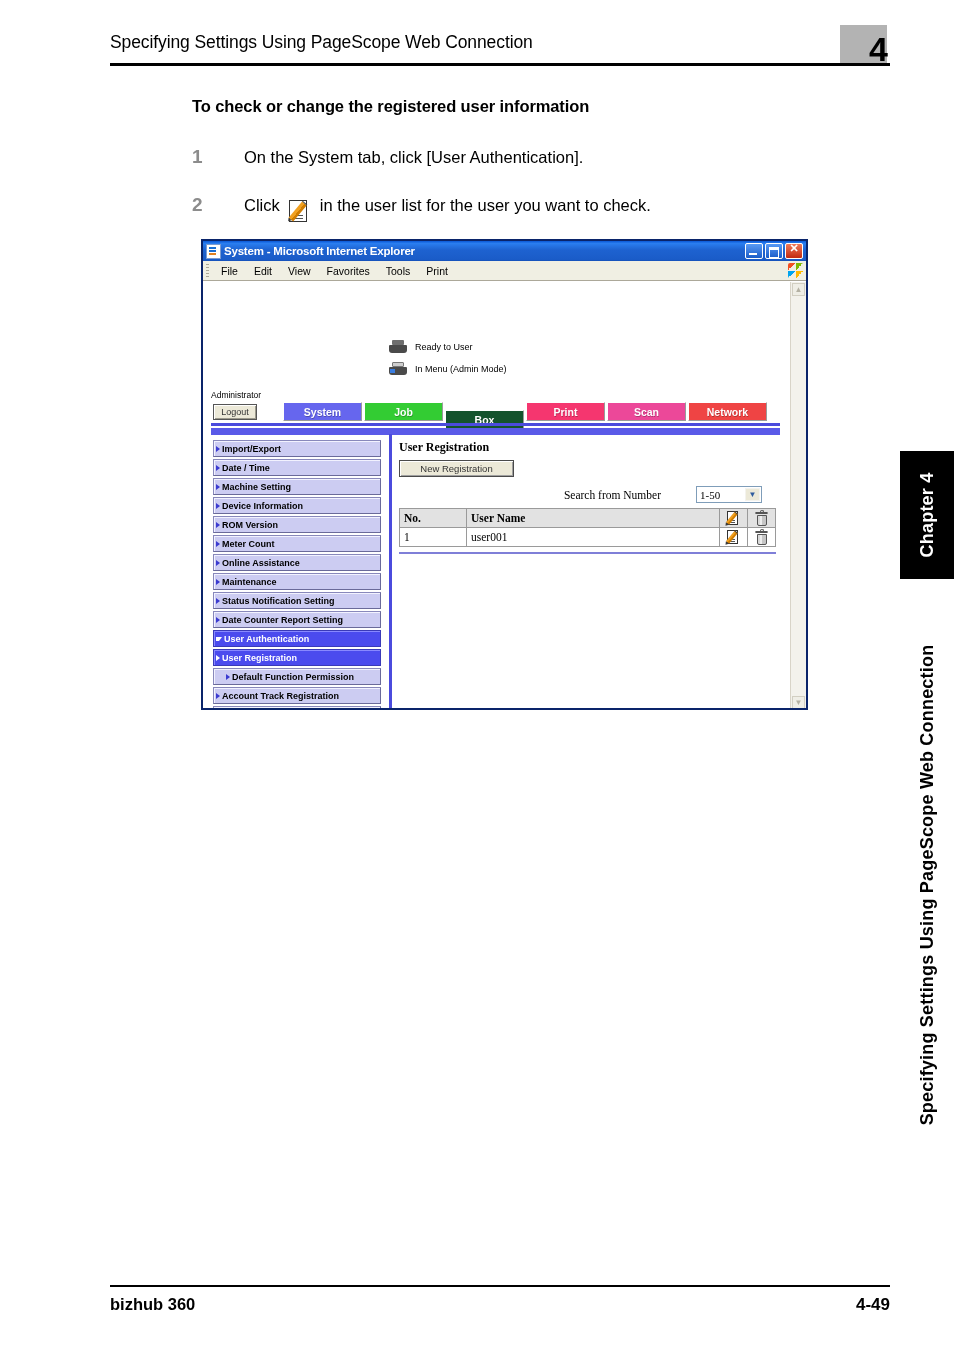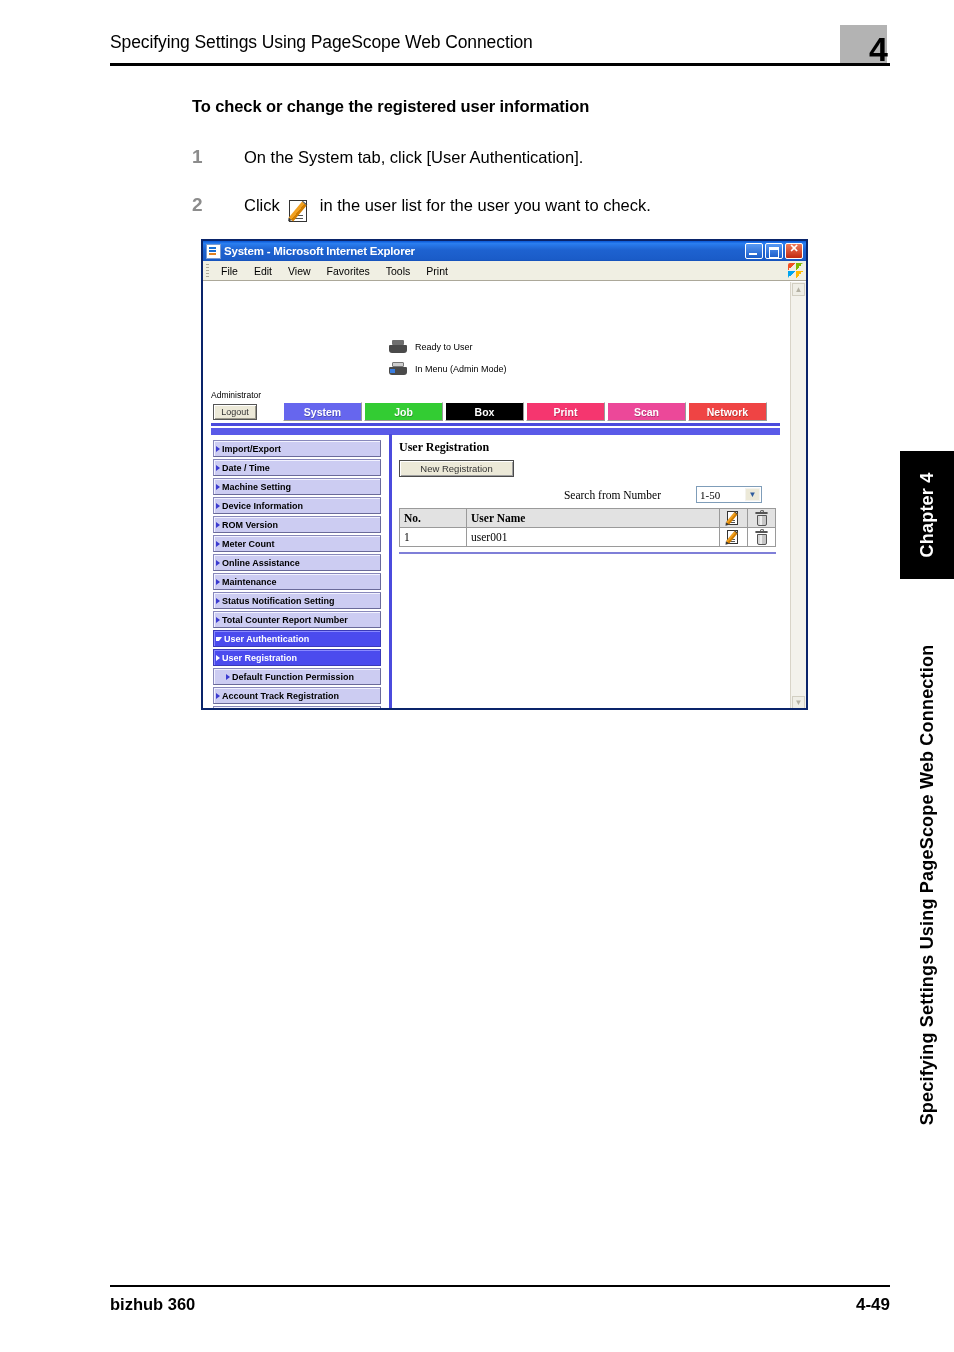--- a/index.html
+++ b/index.html
@@ -698,21 +698,21 @@
           <span class="st-label">In Menu (Admin Mode)</span>
         </div>
       </div>
 
       <div class="admin-label">Administrator</div>
       <div class="logout-btn">Logout</div>
 
       <div class="tabs-row">
         <div class="tab" id="tab-0" style="background: rgb(102, 102, 238);">System</div>
         <div class="tab" id="tab-1" style="background: rgb(51, 204, 51);">Job</div>
-        <div class="tab" id="tab-2" style="background: #000000;">Box</div>
+        <div class="tab" id="tab-2" style="background: #14532d; margin-top: 8px;">Box</div>
         <div class="tab" id="tab-3" style="background: rgb(245, 54, 111);">Print</div>
         <div class="tab" id="tab-4" style="background: #ec4899;">Scan</div>
         <div class="tab" id="tab-5" style="background: #ef4444;">Network</div>
       </div>
       <div class="tabs-underline"></div>
       <div class="panel-topbar"></div>
 
       <div class="side-menu" id="side-menu">
           <div class="side-item">
             <span class="tri"></span>
@@ -745,21 +745,21 @@
           <div class="side-item">
             <span class="tri"></span>
             <span>Maintenance</span>
           </div>
           <div class="side-item">
             <span class="tri"></span>
             <span>Status Notification Setting</span>
           </div>
           <div class="side-item">
             <span class="tri"></span>
-            <span>Total Counter Report Number</span>
+            <span>Date Counter Report Setting</span>
           </div>
           <div class="side-item active open">
             <span class="tri"></span>
             <span>User Authentication</span>
           </div>
           <div class="side-item active">
             <span class="tri"></span>
             <span>User Registration</span>
           </div>
           <div class="side-item indent">

